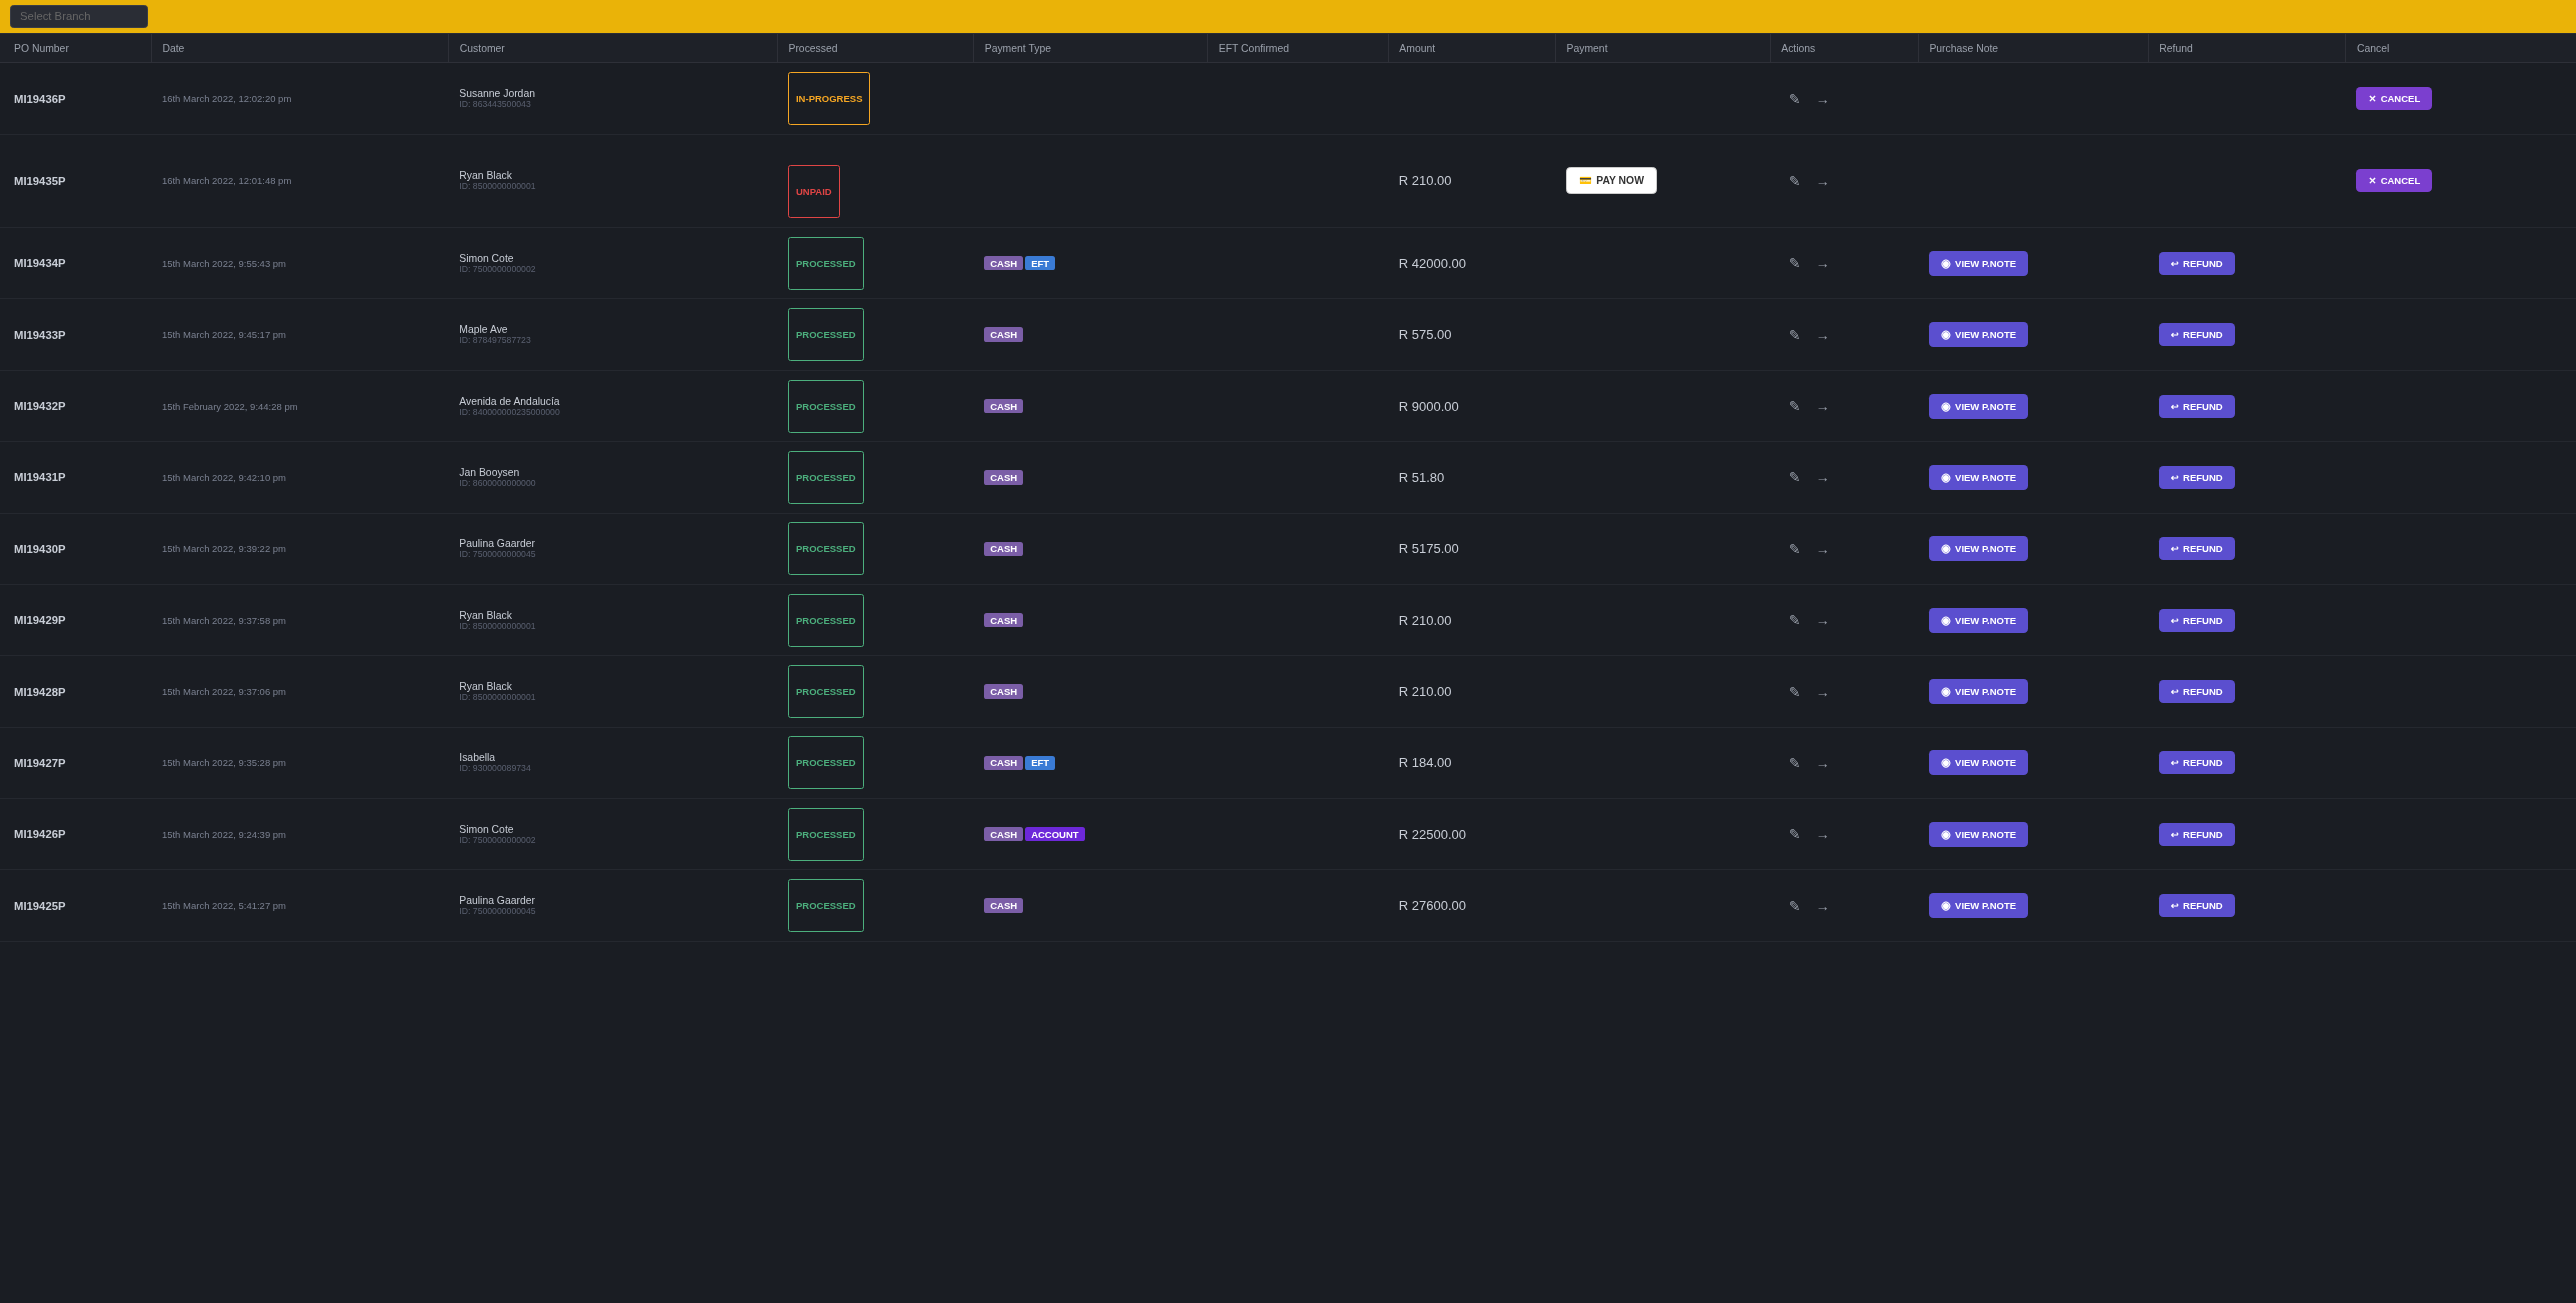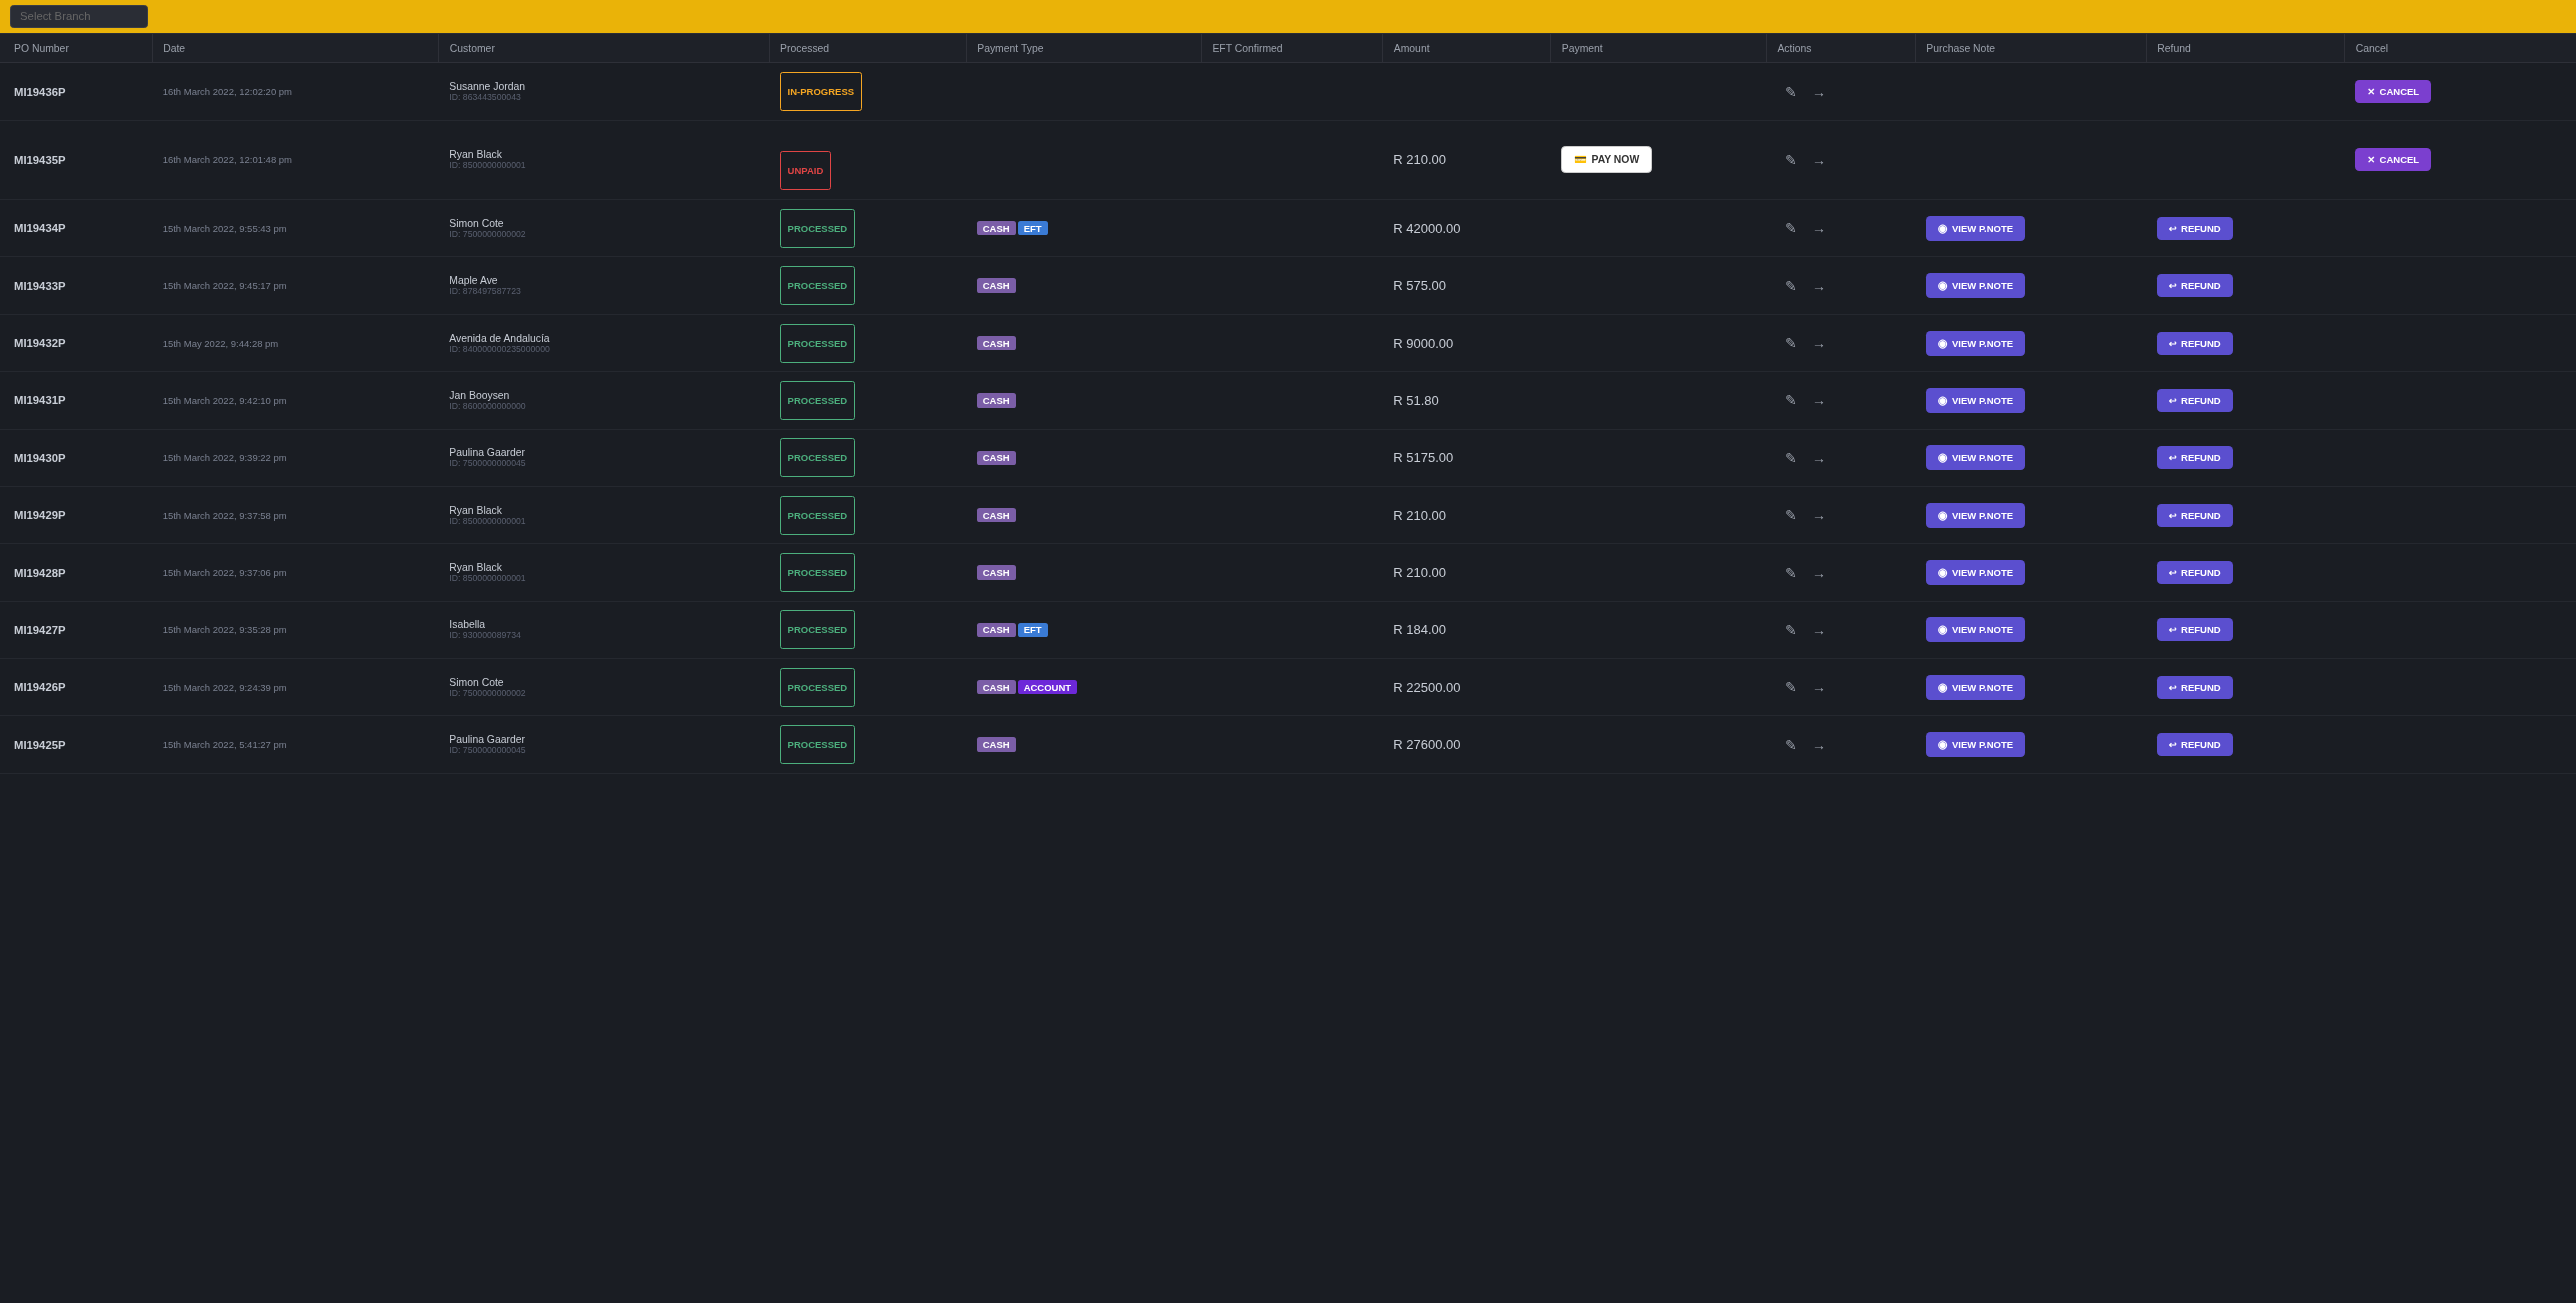--- a/index.html
+++ b/index.html
@@ -60,21 +60,21 @@
       padding: 8.7px 10.4px;
       vertical-align: middle;
       white-space: nowrap;
     }
     .po-number { color: #c8cdd6; font-weight: 600; font-size: 11.3px; }
     .date-cell { color: #7a8090; font-size: 9.5px; }
     .customer-name { color: #c8cdd6; font-size: 10.4px; font-weight: 500; }
     .customer-id { color: #5a6070; font-size: 8.7px; }
     .badge {
       display: inline-block;
-      padding: 13px 7px;
+      padding: 20px 7px;
       border-radius: 2.6px;
       font-size: 9.5px;
       font-weight: 600;
       text-transform: uppercase;
     }
     .badge-inprogress { background: transparent; color: #f5a623; border: 0.9px solid #f5a623; }
     .badge-unpaid { background: transparent; color: #e04545; border: 0.9px solid #e04545; margin-top: 22px; }
     .badge-processed { background: transparent; color: #4caf7d; border: 0.9px solid #4caf7d; }
     .payment-badge {
       display: inline-block;
@@ -257,21 +257,21 @@
           <td class="col-eft"></td>
           <td class="col-amount amount-cell">R 575.00</td>
           <td class="col-payment"></td>
           <td class="col-actions"><span class="action-icon">✎</span><span class="action-icon">→</span></td>
           <td class="col-pnote"><button class="btn-pnote"><span style="font-size:11.3px;">◉</span> VIEW P.NOTE</button></td>
           <td class="col-refund"><button class="btn-refund"><span>↩</span> REFUND</button></td>
           <td class="col-cancel"></td>
         </tr>
         <tr>
           <td class="col-po"><span class="po-number">MI19432P</span></td>
-          <td class="col-date date-cell">15th May 2022, 9:44:28 pm</td>
+          <td class="col-date date-cell">15th February 2022, 9:44:28 pm</td>
           <td class="col-customer">
             <div class="customer-name">Avenida de Andalucía</div>
             <div class="customer-id">ID: 840000000235000000</div>
           </td>
           <td class="col-processed"><span class="badge badge-processed">PROCESSED</span></td>
           <td class="col-payment-type"><span class="payment-badge pb-cash">CASH</span></td>
           <td class="col-eft"></td>
           <td class="col-amount amount-cell">R 9000.00</td>
           <td class="col-payment"></td>
           <td class="col-actions"><span class="action-icon">✎</span><span class="action-icon">→</span></td>

